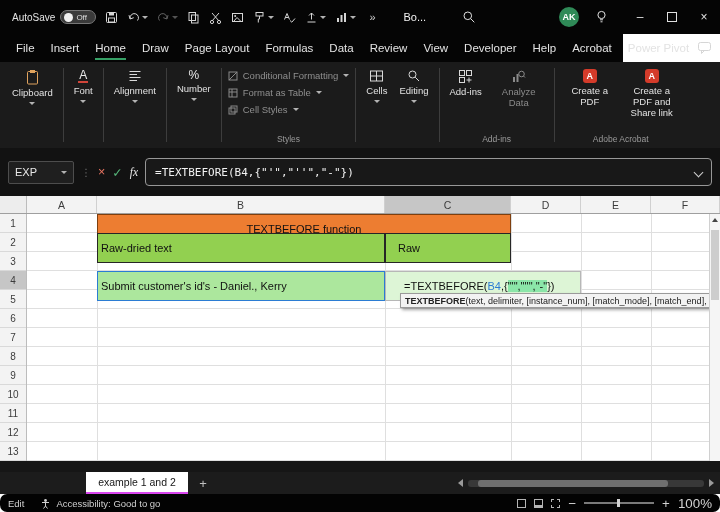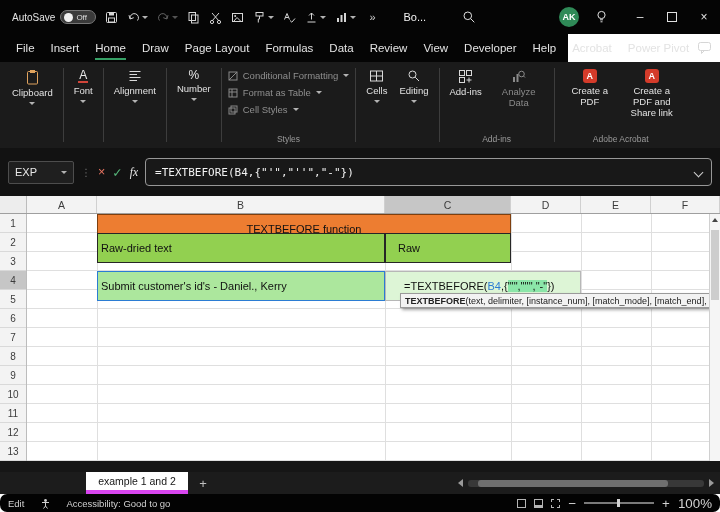--- a/index.html
+++ b/index.html
@@ -26,21 +26,21 @@
   .tb-search{margin-left:36px;}
   .tb-right{margin-left:auto;display:flex;align-items:center;}
   .avatar{width:20px;height:20px;border-radius:50%;background:#2f8a57;color:#fff;font-size:9px;
           display:flex;align-items:center;justify-content:center;font-weight:bold;}
   .bulb{margin:0 16px;}
   .wbtn{width:32px;height:34px;display:flex;align-items:center;justify-content:center;
         font-size:12px;color:#e0e0e0;}
   .sq{width:8px;height:8px;border:1px solid #e0e0e0;}
 
   
-  .menubar{position:absolute;top:34px;left:0;width:568px;height:28px;background:#050505;
+  .menubar{position:absolute;top:34px;left:0;width:623px;height:28px;background:#050505;
            display:flex;align-items:center;padding-left:8px;box-sizing:border-box;}
   .mitem{font-size:11.5px;color:#e3e3e3;padding:0 8px;height:28px;display:flex;align-items:center;
          position:relative;white-space:nowrap;}
   .mitem.active::after{content:"";position:absolute;left:8px;right:8px;bottom:2px;height:2px;background:#35a065;}
   .mb-right{margin-left:auto;display:flex;align-items:center;gap:8px;padding-right:10px;}
 
   
   .ribbon{position:absolute;top:62px;left:0;width:720px;height:86px;background:#1b1b1b;
           display:flex;align-items:stretch;padding:3px 0 0 6px;box-sizing:border-box;overflow:hidden;}
   .rgroup{display:flex;flex-direction:column;justify-content:space-between;align-items:center;}
@@ -109,35 +109,35 @@
   .triu{width:0;height:0;border-left:3px solid transparent;border-right:3px solid transparent;
         border-bottom:4px solid #444;}
   .vthumb{position:absolute;left:1px;right:1px;top:16px;height:70px;background:#cdcdcd;}
   .filler{position:absolute;left:0;right:0;top:265px;height:11px;background:#161616;}
 
   
   .tabbar{position:absolute;top:472px;left:0;width:720px;height:22px;background:#1c1c1c;
           display:flex;align-items:stretch;}
   .tabspacer{width:86px;}
   .sheettab{width:102px;background:#fff;color:#161616;font-size:10.5px;display:flex;align-items:center;
-            justify-content:center;border-bottom:4px solid #d946ef;box-sizing:border-box;white-space:nowrap;}
+            justify-content:center;border-bottom:2px solid #d946ef;box-sizing:border-box;white-space:nowrap;}
   .addtab{width:30px;display:flex;align-items:center;justify-content:center;color:#c0c0c0;font-size:13px;}
   .hscroll{position:absolute;right:6px;top:6px;width:256px;height:10px;display:flex;align-items:center;gap:5px;}
   .tril{width:0;height:0;border-top:4px solid transparent;border-bottom:4px solid transparent;
         border-right:5px solid #9a9a9a;}
   .trir{width:0;height:0;border-top:4px solid transparent;border-bottom:4px solid transparent;
         border-left:5px solid #9a9a9a;}
   .htrack{flex:1;height:7px;background:#383838;border-radius:3px;position:relative;}
   .hthumb{position:absolute;left:10px;width:190px;top:0;bottom:0;background:#6f6f6f;border-radius:3px;}
 
   
   .statusbar{position:absolute;top:494px;left:0;width:720px;height:18px;background:#030303;
              display:flex;align-items:center;padding:0 8px;box-sizing:border-box;gap:16px;
              color:#d2d2d2;font-size:9.5px;border-radius:7px;}
-  .acc{display:flex;align-items:center;gap:15px;}
+  .acc{display:flex;align-items:center;gap:5px;}
   .sb-right{margin-left:auto;display:flex;align-items:center;gap:8px;}
   .vicon{width:9px;height:9px;border:1px solid #b5b5b5;box-sizing:border-box;}
   .vicon.b{border-bottom-width:3px;}
   .vicon.c{border-style:dashed;}
   .ztrack{width:70px;height:2px;background:#7a7a7a;position:relative;}
   .zthumb{position:absolute;left:33px;top:-3px;width:3px;height:8px;background:#d2d2d2;}
 </style>
 </head>
 <body>
 

